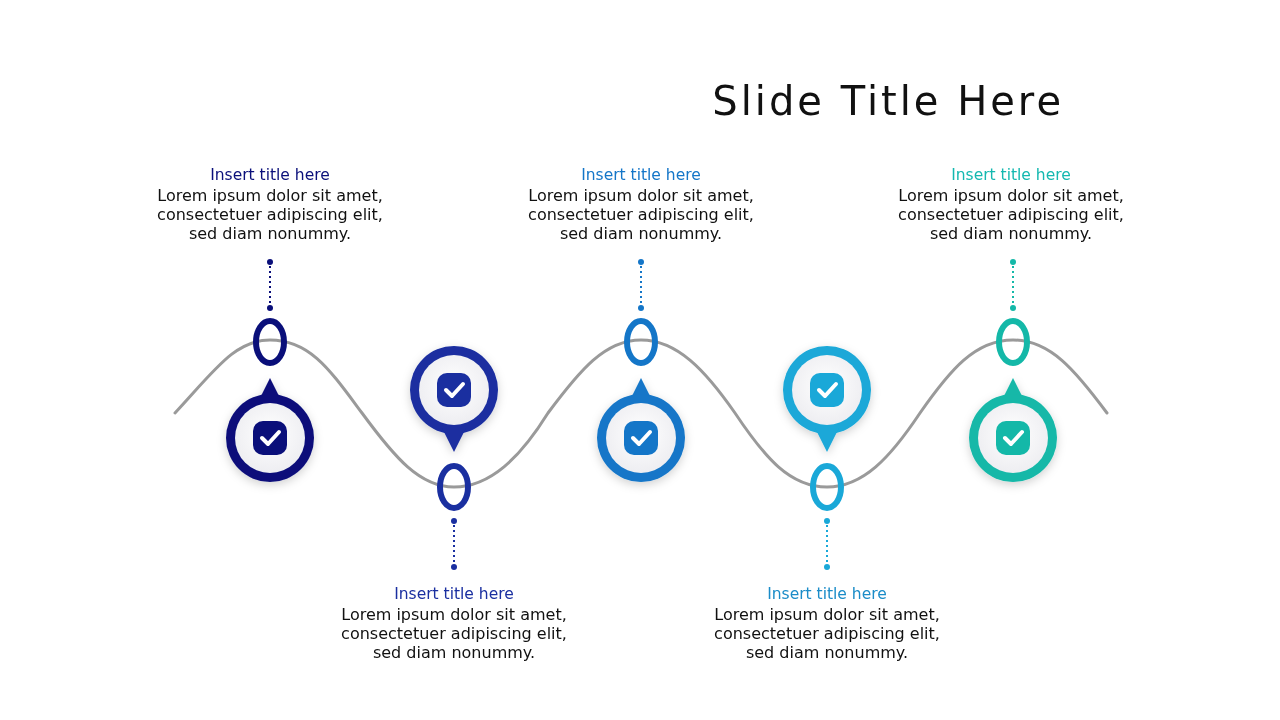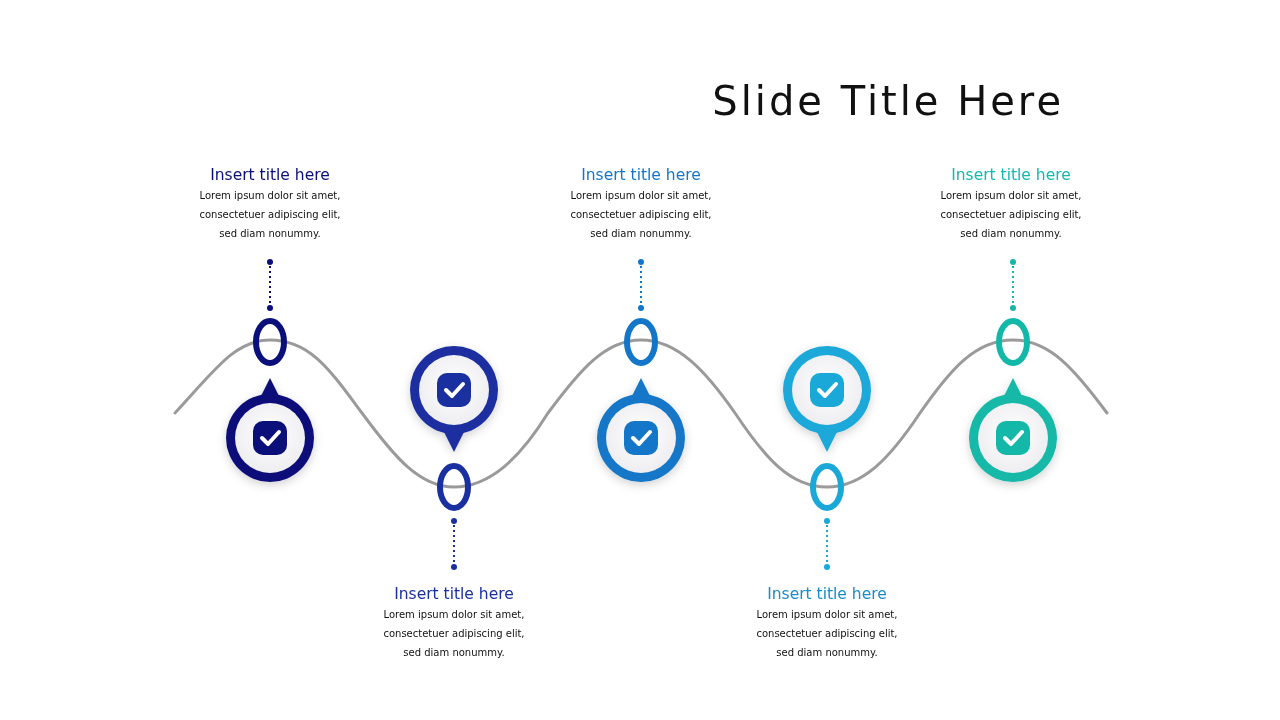--- a/index.html
+++ b/index.html
@@ -1,21 +1,21 @@
 <!DOCTYPE html>
 <html><head>
 <meta charset="utf-8">
 <style>
   html, body { margin: 0; padding: 0; }
   body { width: 1280px; height: 720px; background: #ffffff; position: relative; overflow: hidden; font-family: "DejaVu Sans", sans-serif; }
   .slide-title { position: absolute; left: 0; top: 42px; width: 1064px; text-align: right; font-family: "DejaVu Sans", sans-serif; font-size: 40px; letter-spacing: 3px; color: #111111; font-weight: normal; margin-top: 36px; }
   svg.diagram { position: absolute; left: 0; top: 0; }
   .text-block { position: absolute; width: 240px; text-align: center; }
   .text-block .t-title { font-family: "DejaVu Sans", sans-serif; font-weight: normal; font-size: 15.5px; line-height: 22px; }
-  .text-block .t-body { font-family: "DejaVu Sans", sans-serif; font-size: 10px; line-height: 19px; color: #111111; white-space: pre-line; }
+  .text-block .t-body { font-family: "DejaVu Sans", sans-serif; font-size: 16px; line-height: 19px; color: #111111; white-space: pre-line; }
 </style>
 </head>
 <body>
 
 <div class="slide-title">Slide Title Here</div>
 
 <svg class="diagram" width="1280" height="720" viewBox="0 0 1280 720">
   <defs>
     <filter id="shadow" x="-30%" y="-30%" width="160%" height="160%">
       <feDropShadow dx="0" dy="3" stdDeviation="5" flood-color="#000000" flood-opacity="0.18"></feDropShadow>

